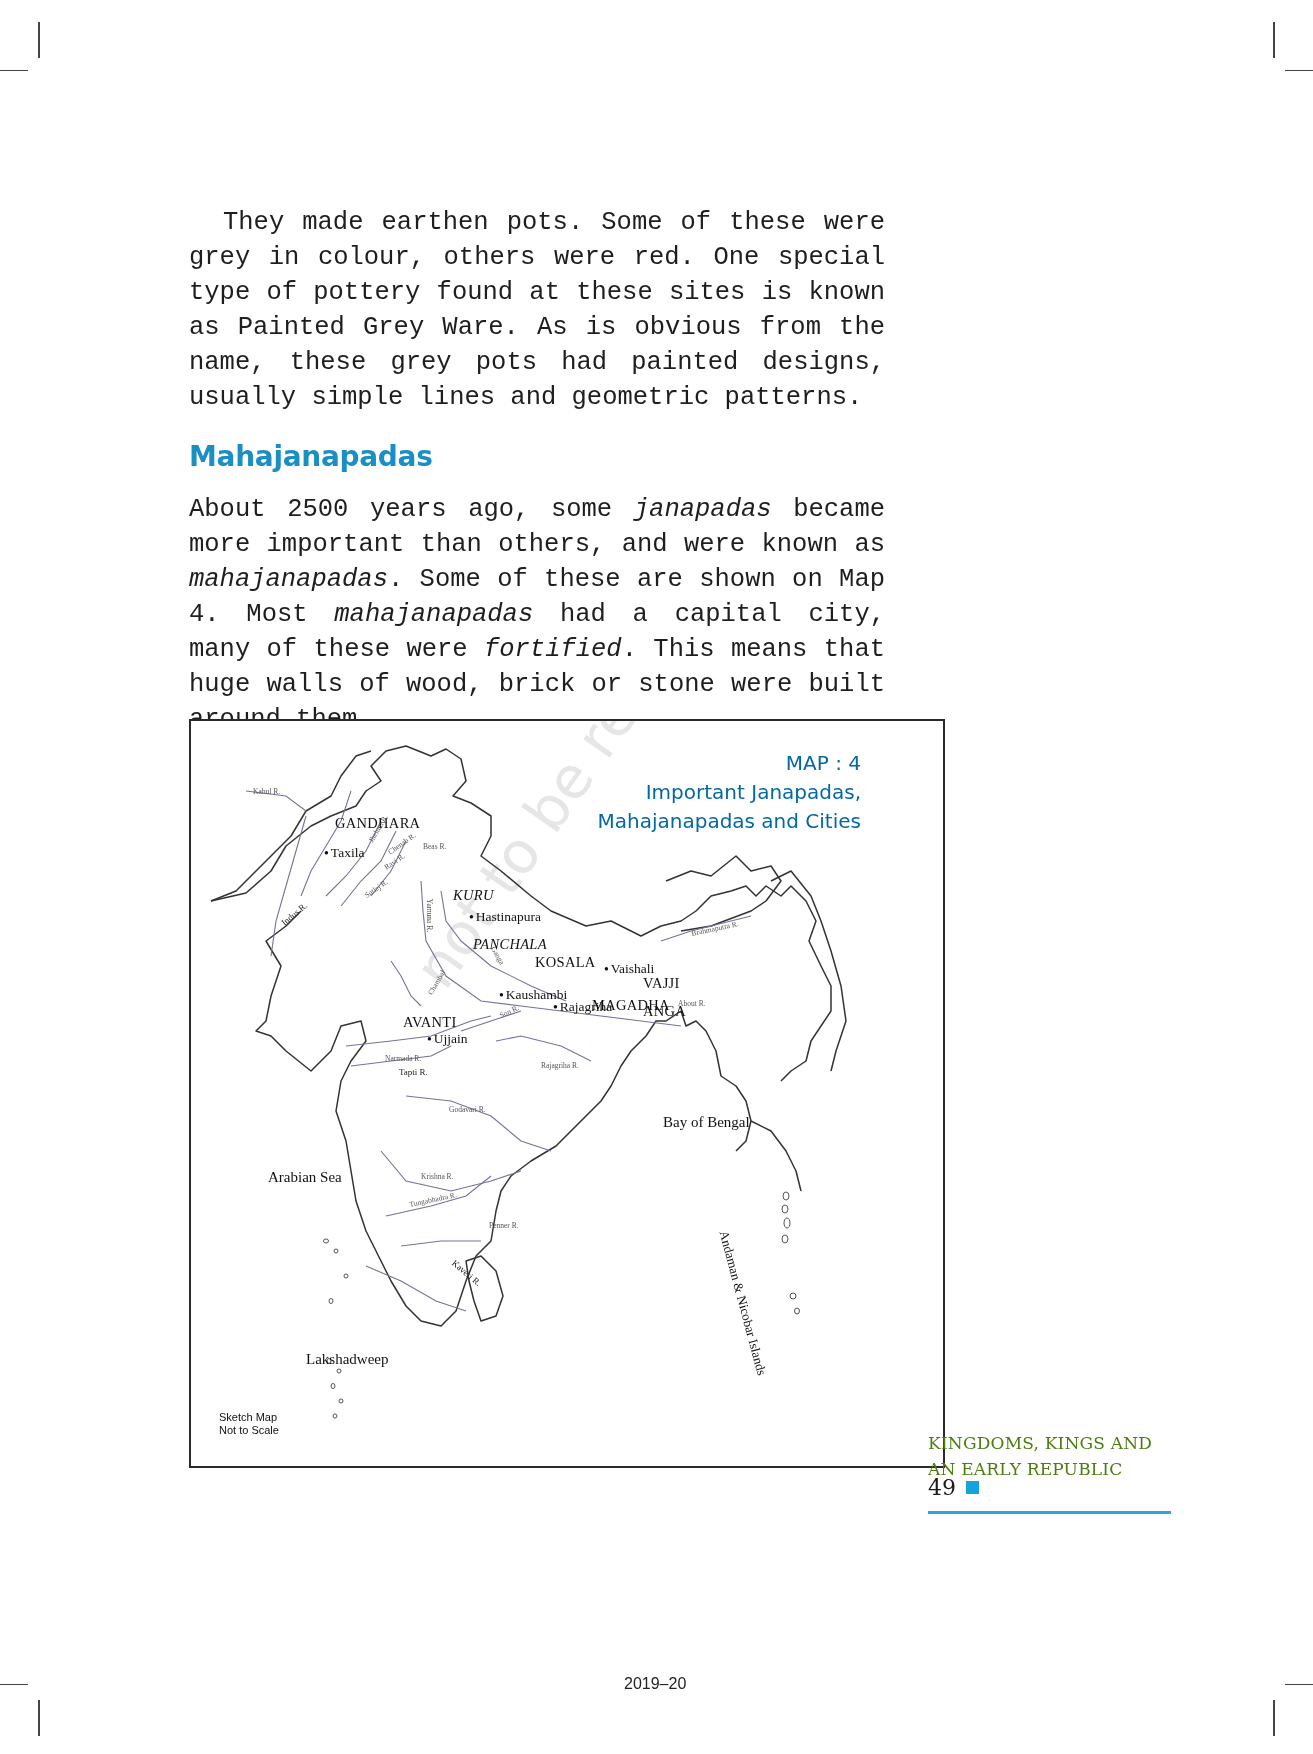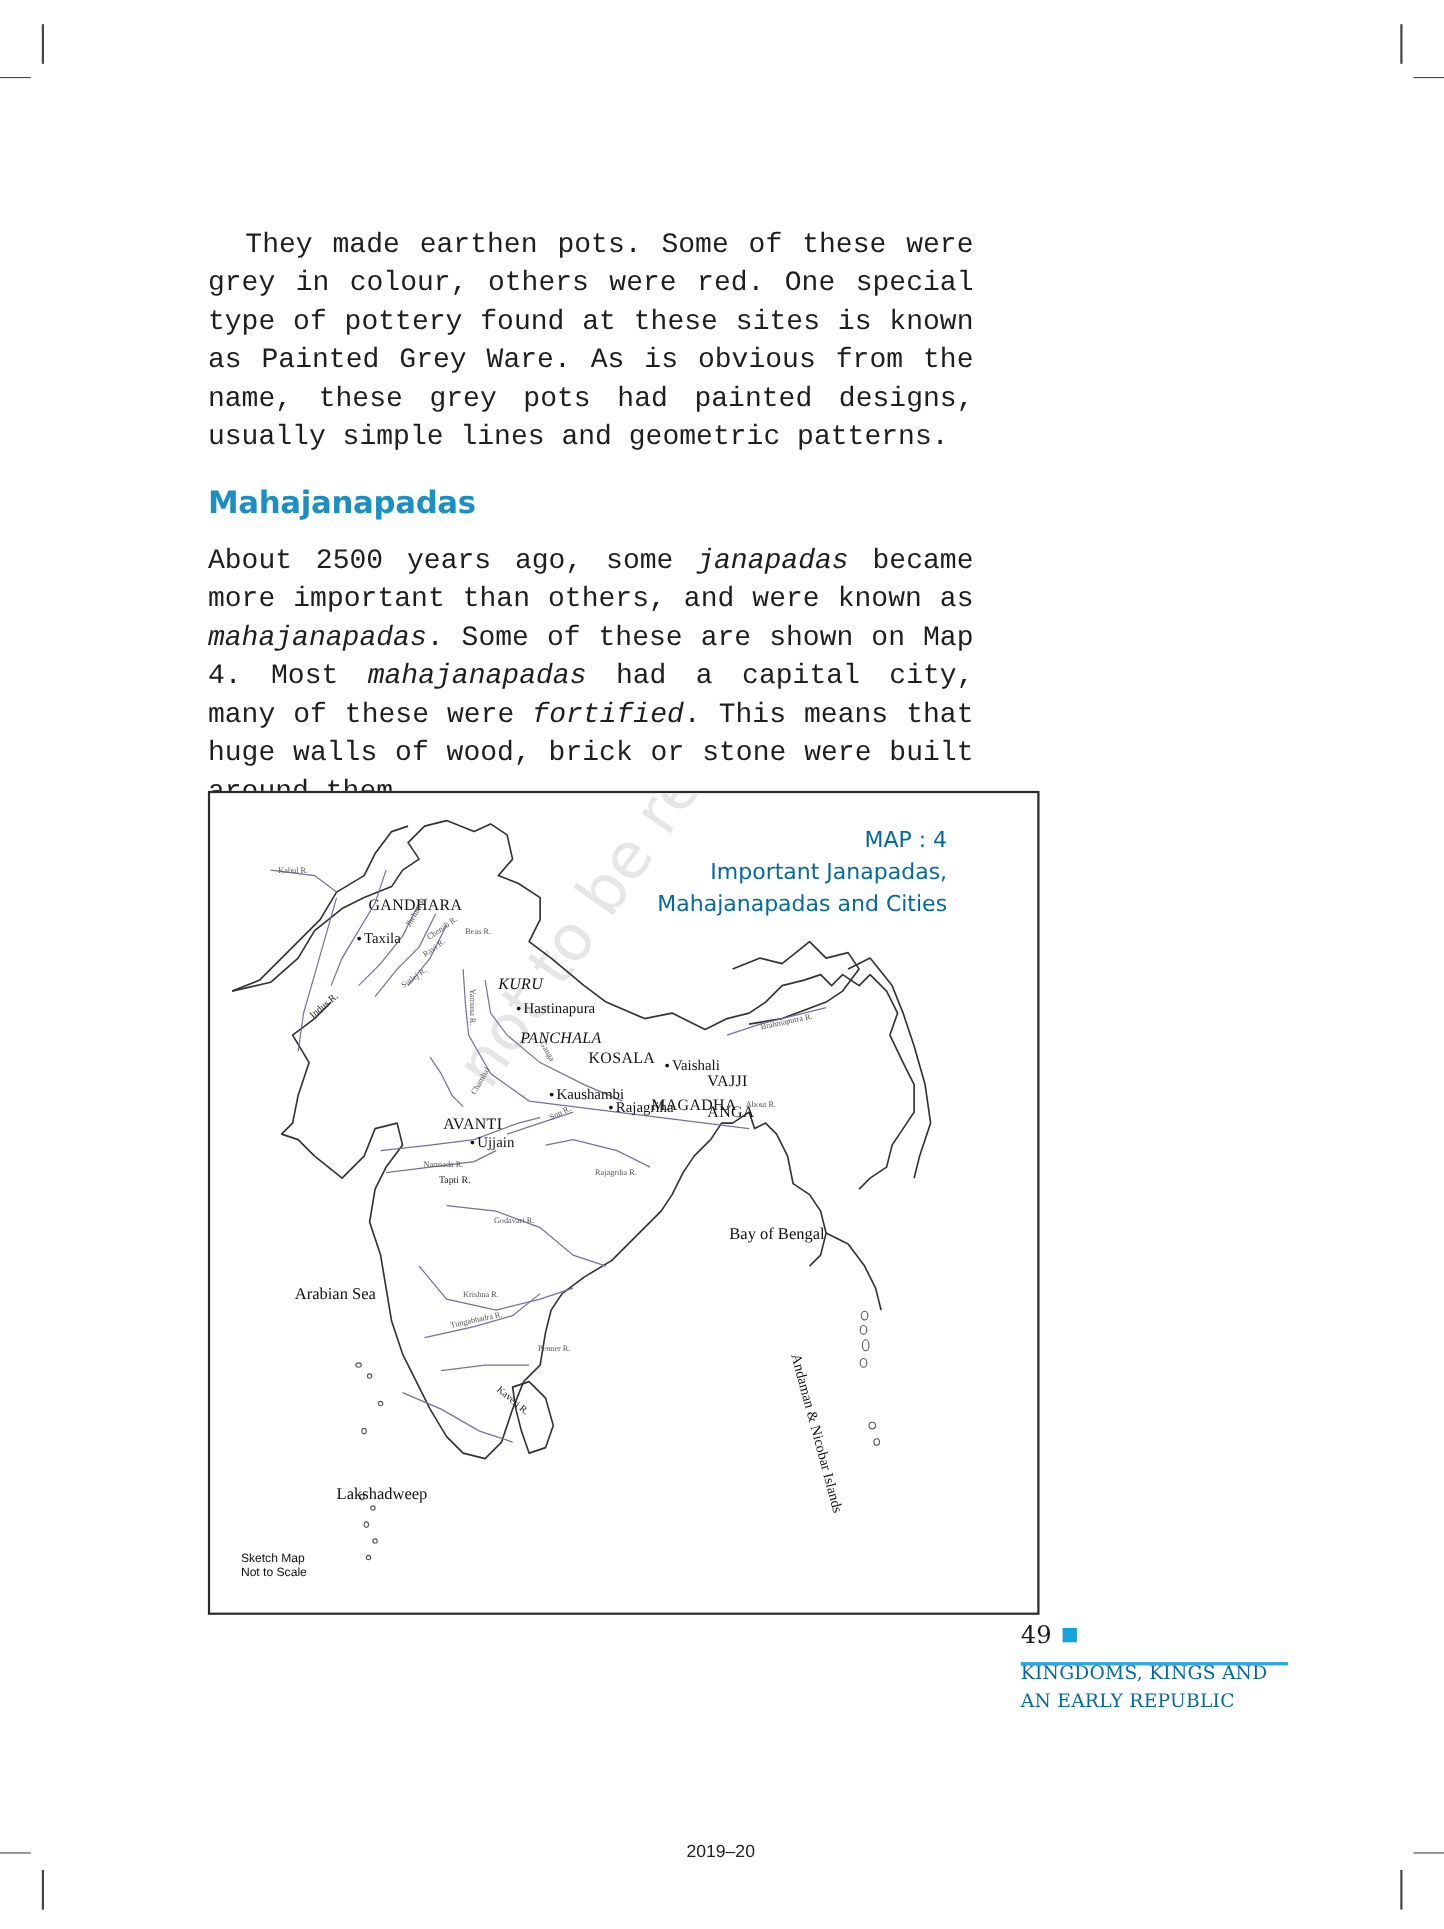--- a/index.html
+++ b/index.html
@@ -19,21 +19,21 @@
   .lbl.kingdom { font-size: 14.5px; letter-spacing: 0.3px; }
   .lbl.kingdom.ital { font-style: italic; }
   .lbl.city { font-size: 13.5px; text-align: center; }
   .lbl.city::before { content: "\25CF"; font-size: 8px; margin-right: 2px; vertical-align: 2px; }
   .lbl.river { font-size: 7.5px; color: #555; }
   .lbl.sea { font-size: 15px; }
   .scale-note { position: absolute; left: 28px; top: 690px; font-family: "Liberation Sans", "DejaVu Sans", sans-serif; font-size: 11px; line-height: 13px; color: #111; }
   .footer-page { position: absolute; left: 928px; top: 1475px; font-family: "DejaVu Serif", "Liberation Serif", serif; font-size: 22px; color: #1a1a1a; }
   .footer-square { display: inline-block; width: 13px; height: 13px; background: #14a3dd; margin-left: 10px; vertical-align: 1px; }
   .footer-rule { position: absolute; left: 928px; top: 1511px; width: 243px; height: 3px; background: #2aa7dc; }
-  .footer-title { position: absolute; left: 928px; top: 1508px; font-family: "DejaVu Serif", "Liberation Serif", serif; font-size: 17px; line-height: 26px; color: #0369a1; letter-spacing: 0.2px; }
+  .footer-title { position: absolute; left: 928px; top: 1430px; font-family: "DejaVu Serif", "Liberation Serif", serif; font-size: 17px; line-height: 26px; color: #4d7c0f; letter-spacing: 0.2px; }
   .year { position: absolute; left: 624px; top: 1675px; font-family: "Liberation Sans", "DejaVu Sans", sans-serif; font-size: 16px; color: #222; }
 </style>
 </head>
 <body>
 
 <div class="crop" style="left:38px;top:22px;width:2px;height:36px;"></div>
 <div class="crop" style="left:0;top:70px;width:28px;height:1px;"></div>
 <div class="crop" style="left:1273px;top:22px;width:2px;height:36px;"></div>
 <div class="crop" style="left:1285px;top:70px;width:28px;height:1px;"></div>
 <div class="crop" style="left:38px;top:1700px;width:2px;height:36px;"></div>

